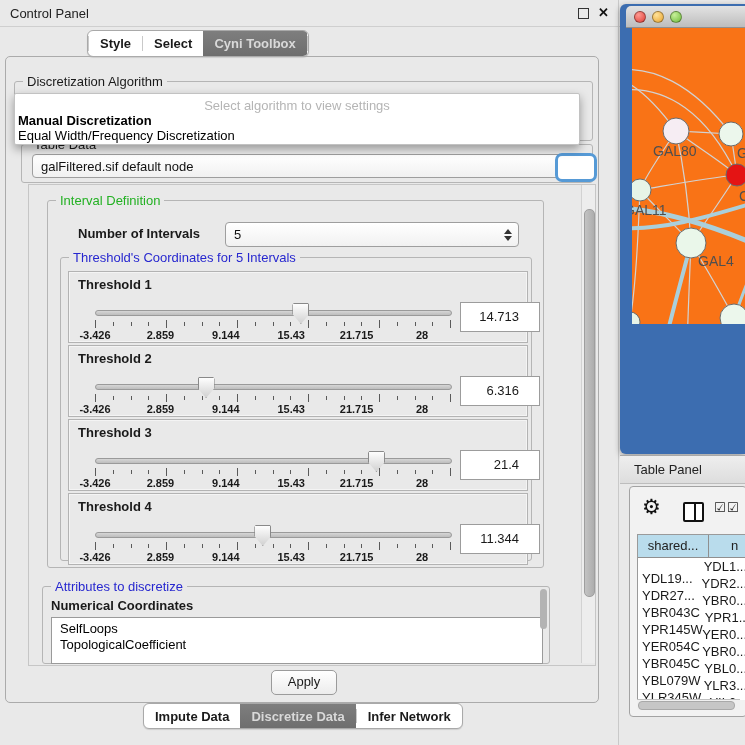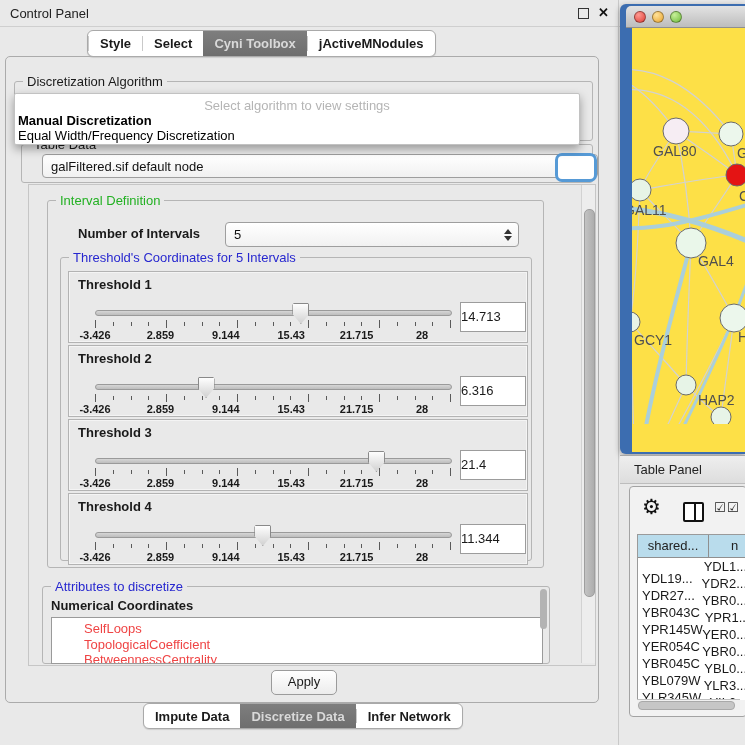--- a/index.html
+++ b/index.html
@@ -47,36 +47,36 @@
   
   .thr-panel{position:absolute;left:7px;width:458px;height:70px;border:1px solid #b3b3b3;box-shadow:inset 0 0 0 1px #f4f4f4;background:#e9e9e9;}
   .thr-label{position:absolute;left:9px;top:5px;font-size:13px;font-weight:bold;}
   .thr-track{position:absolute;left:26px;top:38px;width:355px;height:4px;background:linear-gradient(#d6d6d6,#bdbdbd);border:1px solid #9a9a9a;border-radius:3px;}
   .thr-thumb{position:absolute;top:31px;width:15px;height:19px;background:linear-gradient(#fefefe,#d2d2d2);border:1px solid #898989;clip-path:polygon(8% 0,92% 0,100% 10%,100% 52%,50% 100%,0 52%,0 10%);}
   .tickrow{position:absolute;left:26px;top:48px;width:355px;height:10px;}
   .tick{position:absolute;top:2px;width:1px;height:4px;background:#5a5a5a;}
   .tick.major{top:0;height:8px;}
   .ticklbls{position:absolute;left:26px;top:57px;width:327px;height:12px;}
   .ticklbl{position:absolute;transform:translateX(-50%);font-size:11px;font-weight:bold;white-space:nowrap;}
-  .thr-value{position:absolute;left:391px;top:30px;width:58px;height:28px;background:#fff;border:1px solid #9c9c9c;font-size:13px;line-height:28px;padding-right:6px;}
+  .thr-value{position:absolute;left:391px;top:30px;width:58px;height:28px;background:#fff;border:1px solid #9c9c9c;font-size:13px;line-height:28px;text-align:right;padding-right:20px;}
   
   #attr-list{position:absolute;left:8px;top:30px;width:490px;height:45px;background:#fff;border:1px solid #9a9a9a;overflow:hidden;}
-  .attr-item{font-size:13px;line-height:15.5px;padding-left:8px;color:#ef4444;margin-left:24px;}
+  .attr-item{font-size:13px;line-height:15.5px;padding-left:8px;color:#000000;}
   #attr-sb{position:absolute;right:2px;top:2px;width:7px;height:40px;background:#b3b3b3;border-radius:4px;}
   
   #apply-btn{left:265px;top:613px;width:64px;height:23px;background:linear-gradient(#ffffff,#ececec);border:1px solid #9b9b9b;border-radius:5px;font-size:13px;text-align:center;line-height:22px;}
   
   #split-line{left:618px;top:0;width:1px;height:745px;background:#c9c9c9;}
   #net-window{left:620px;top:4px;width:125px;height:450px;background:var(--frame,#3c6db0);border-radius:6px 0 0 6px;box-shadow:0 2px 6px rgba(0,0,0,.35);}
   #net-titlebar{left:6px;top:2px;width:119px;height:21px;background:linear-gradient(#e3e3e3,#bdbdbd);border-radius:5px 0 0 0;border-bottom:1px solid #8f8f8f;}
   .light{position:absolute;top:5px;width:12px;height:12px;border-radius:50%;border:1px solid rgba(0,0,0,.35);box-sizing:border-box;}
   #light-red{left:8px;background:radial-gradient(circle at 35% 30%,#ff9a92,#dd3d35);}
   #light-yellow{left:26px;background:radial-gradient(circle at 35% 30%,#ffe29a,#e9a42e);}
   #light-green{left:44px;background:radial-gradient(circle at 35% 30%,#c7f09a,#6fbb3a);}
-  #net-canvas{left:12px;top:24px;width:113px;height:424px;background:#fde047;overflow:hidden;text-align:center;}
+  #net-canvas{left:12px;top:24px;width:113px;height:296px;background:#f97316;overflow:hidden;text-align:center;}
   
   #tp-header{left:620px;top:455px;width:125px;height:27px;background:linear-gradient(#eeeeee,#dddddd);border-top:1px solid #a8a8a8;border-bottom:1px solid #bdbdbd;}
   #tp-title{left:14px;top:6px;font-size:13px;color:#222;}
   #table-panel{left:629px;top:486px;width:116px;height:229px;background:#f2f2f2;border:1px solid #a3a3a3;border-radius:4px;overflow:hidden;}
   #gear-icon{left:12px;top:8px;font-size:21px;color:#111;font-family:"DejaVu Sans",sans-serif;}
   #cols-icon{left:53px;top:15px;width:17px;height:16px;border:2px solid #111;border-radius:2px;background:#fff;}
   #cols-icon i{position:absolute;left:50%;top:0;width:2px;height:100%;background:#111;}
   .chk-icon{top:13px;font-size:13px;color:#222;font-family:"DejaVu Sans",sans-serif;}
   #table{left:7px;top:47px;width:109px;height:165px;border-left:1px solid #9a9a9a;border-top:1px solid #9a9a9a;background:#fff;overflow:hidden;}
   .th-row{display:flex;height:22px;border-bottom:1px solid #8f8f8f;}
@@ -105,41 +105,38 @@
       <span>Style</span>
     </div>
   <div class="segsep"></div>
   <div class="seg">
       <span>Select</span>
     </div>
   <div class="seg dark">
       <span>Cyni Toolbox</span>
     </div>
   <div class="segsep"></div>
-  <div class="seg">
-      <span>jActiveMNodules</span>
-    </div>
 </div>
 
 <div class="abs" id="main-panel">
 
   <div class="abs group" style="left:8px;top:24px;width:577px;height:58px;">
     <span class="legend">Discretization Algorithm</span>
   </div>
   <div class="abs" id="focus-ring"></div>
 
   <div class="abs" id="algo-popup" style="left:8px;top:28px;margin-top:8px;">
     <div class="hint">Select algorithm to view settings</div>
     <div class="it1">Manual Discretization</div>
     <div class="it2">Equal Width/Frequency Discretization</div>
   </div>
 
   <div class="abs group" style="left:15px;top:87px;width:570px;height:37px;">
     <span class="legend">Table Data</span>
-    <div class="combo abs" style="left:20px;top:9px;width:554px;height:22px;">
+    <div class="combo abs" style="left:10px;top:9px;width:554px;height:22px;">
       <span class="cval">galFiltered.sif default node</span>
       <span class="spinner">
           <i class="up"></i>
           <i class="dn"></i>
         </span>
     </div>
   </div>
 
   <div class="abs" id="pane">
     <div class="abs" id="pane-sb">
@@ -311,21 +308,20 @@
       </div>
     </div>
 
     <div class="abs group" style="left:13px;top:401px;width:506px;height:76px;">
       <span class="legend blue">Attributes to discretize</span>
       <div class="abs" style="left:8px;top:11px;font-size:13px;font-weight:bold;">Numerical Coordinates</div>
       <div id="attr-list">
         <div style="height:3px;"></div>
       <div class="attr-item">SelfLoops</div>
           <div class="attr-item">TopologicalCoefficient</div>
-          <div class="attr-item">BetweennessCentrality</div>
         </div>
       <div id="attr-sb"></div>
     </div>
   </div>
 
   <div class="abs" id="apply-btn">Apply</div>
 </div>
 
 <div class="abs segbar" id="bottom-tabs">
   <div class="seg">

